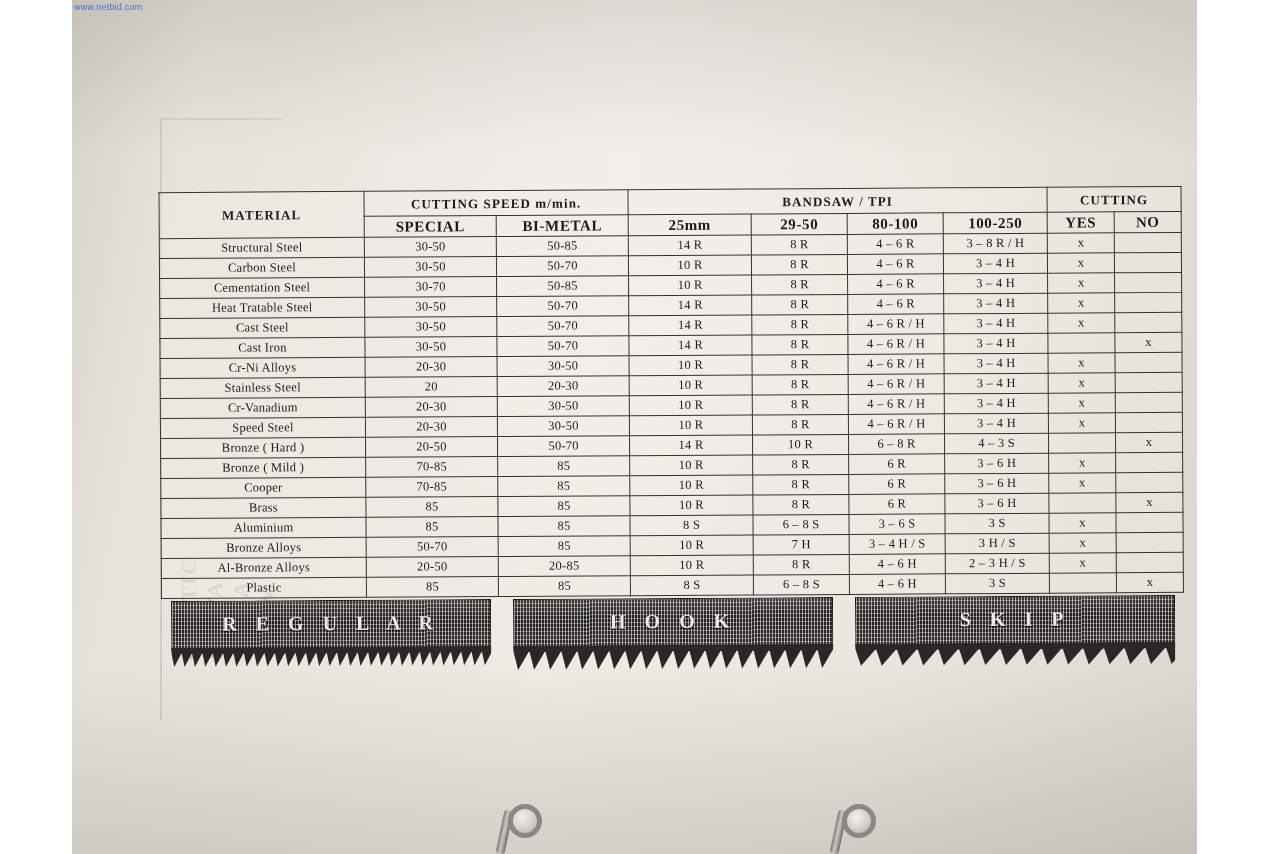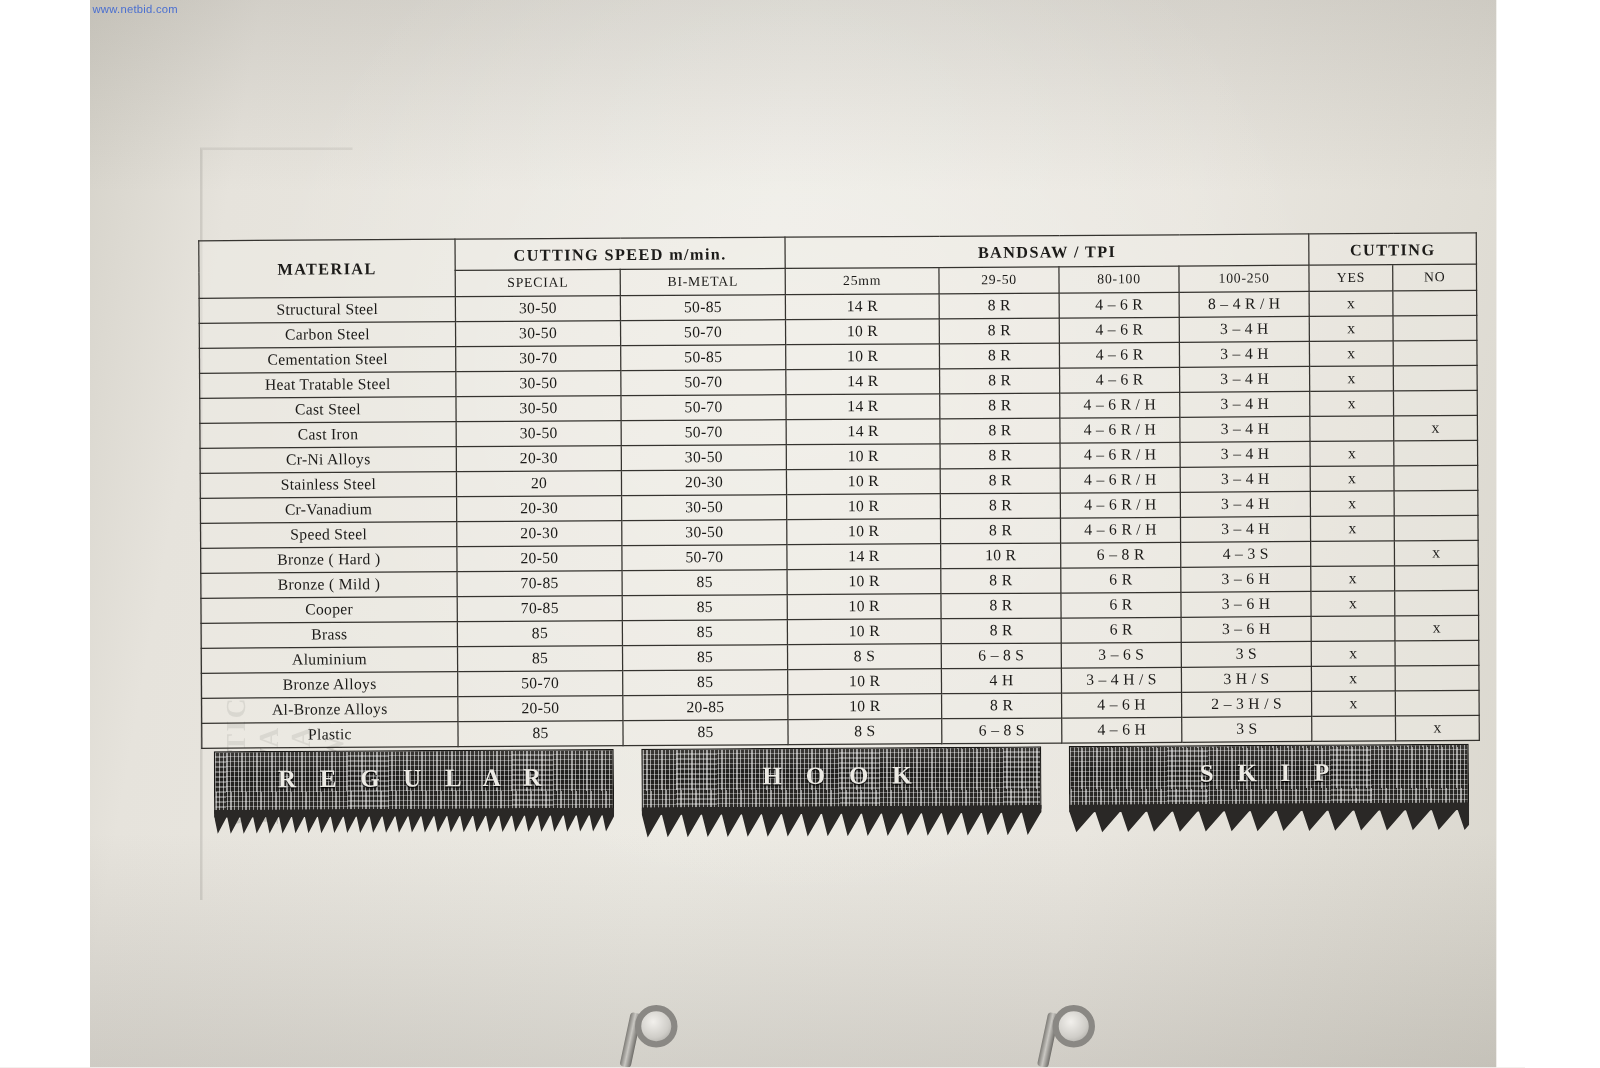--- a/index.html
+++ b/index.html
@@ -133,22 +133,22 @@
     line-height: 1;
   }
   .hdr-main th {
     font-size: 13px;
     font-weight: bold;
     letter-spacing: 1.1px;
     height: 24px;
     vertical-align: middle;
   }
   .hdr-sub th {
-    font-size: 11px;
-    font-weight: normal;
+    font-size: 15px;
+    font-weight: bold;
     letter-spacing: 0.6px;
     height: 20px;
     vertical-align: middle;
   }
   table.spec tbody td {
     font-size: 12.5px;
     height: 19px;
     vertical-align: middle;
     letter-spacing: 0.25px;
   }
@@ -264,21 +264,21 @@
       </thead>
       <tbody>
 
       <tr>
             <td class="mat">Structural Steel</td>
             <td>30-50</td>
             <td>50-85</td>
             <td>14 R</td>
             <td>8 R</td>
             <td>4 – 6 R</td>
-            <td>8 – 4 R / H</td>
+            <td>3 – 8 R / H</td>
             <td class="mark">x</td>
             <td class="mark"></td>
           </tr>
           <tr>
             <td class="mat">Carbon Steel</td>
             <td>30-50</td>
             <td>50-70</td>
             <td>10 R</td>
             <td>8 R</td>
             <td>4 – 6 R</td>
@@ -427,21 +427,21 @@
             <td>3 – 6 S</td>
             <td>3 S</td>
             <td class="mark">x</td>
             <td class="mark"></td>
           </tr>
           <tr>
             <td class="mat">Bronze Alloys</td>
             <td>50-70</td>
             <td>85</td>
             <td>10 R</td>
-            <td>4 H</td>
+            <td>7 H</td>
             <td>3 – 4 H / S</td>
             <td>3 H / S</td>
             <td class="mark">x</td>
             <td class="mark"></td>
           </tr>
           <tr>
             <td class="mat">Al-Bronze Alloys</td>
             <td>20-50</td>
             <td>20-85</td>
             <td>10 R</td>

